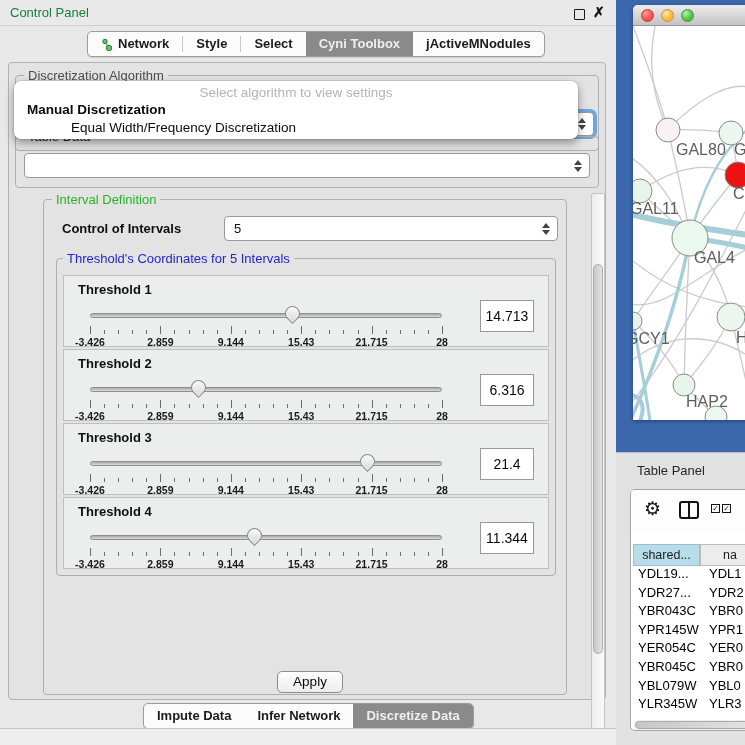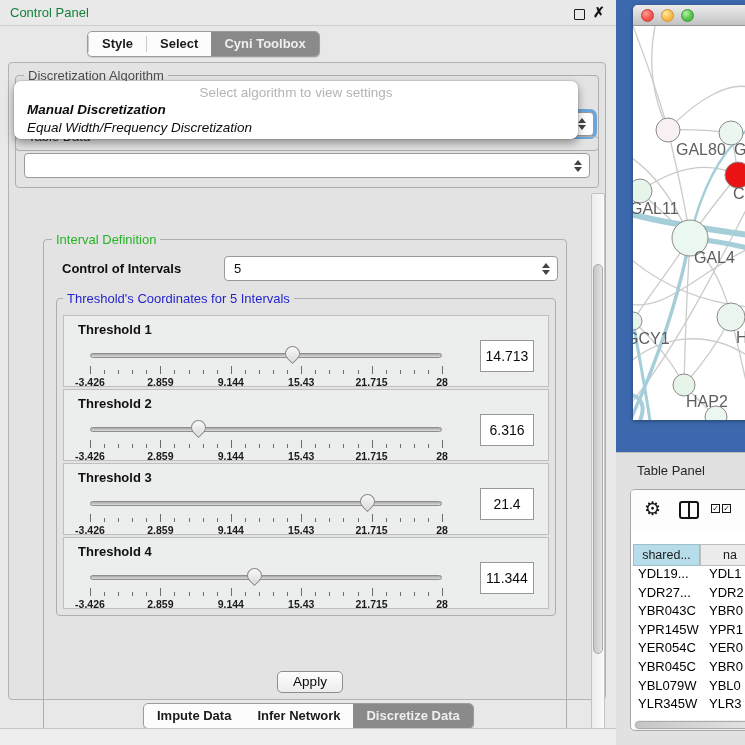--- a/index.html
+++ b/index.html
@@ -32,23 +32,23 @@
   .stepper { position:absolute; right:7px; top:50%; transform:translateY(-50%); display:flex; flex-direction:column; gap:2px; }
   .stepper .up { width:0; height:0; border-left:4px solid transparent; border-right:4px solid transparent; border-bottom:5px solid #444; }
   .stepper .dn { width:0; height:0; border-left:4px solid transparent; border-right:4px solid transparent; border-top:5px solid #444; }
 
   
   .algo-combo { left:286px; top:36px; width:292px; height:24px; box-shadow:0 0 0 3px #6ca6dd; }
 
   
   .popup { position:absolute; left:14px; top:81px; width:564px; height:58px; background:#fff; border-radius:7px; box-shadow:0 4px 10px rgba(0,0,0,.38), 0 0 0 1px rgba(0,0,0,.08); z-index:30; }
   .popup-placeholder { position:absolute; left:0; right:0; top:4px; text-align:center; font-size:13.5px; color:#b4b4b4; }
-  .popup-opt { position:absolute; left:13px; font-size:13.5px; color:#0c0c0c; white-space:nowrap;font-style:italic; }
+  .popup-opt { position:absolute; left:13px; font-size:13.5px; color:#0c0c0c; white-space:nowrap; }
   .popup-opt.first { top:21px; font-weight:bold; }
-  .popup-opt.second { top:39px; }
+  .popup-opt.second { top:39px;margin-left:44px; }
 
   
   .vscroll { position:absolute; background:linear-gradient(90deg,#ededed,#fafafa); border:1px solid #c3c3c3; border-radius:2px; }
   .vscroll .thumb, .hscroll .thumb { position:absolute; background:linear-gradient(90deg,#c6c6c6,#e3e3e3); border:1px solid #ababab; border-radius:6px; }
   .main-scroll { left:582px; top:130px; width:14px; height:560px; }
   .main-scroll .thumb { left:1px; width:10px; top:70px; height:390px; }
 
   
   .threshold-panel { position:absolute; left:6px; width:486px; height:72px; background:#eceded; border:1px solid #bfbfbf; }
   .th-label { position:absolute; left:14px; top:6px; font-size:13px; font-weight:bold; color:#101010; }
@@ -111,30 +111,41 @@
 <div class="screen">
 
   <section class="control-panel">
     <header class="cp-titlebar">
       <span class="cp-title">Control Panel</span>
       <span class="cp-float"></span>
       <span class="cp-close">✗</span>
     </header>
 
     <nav class="tabbar" id="topTabs">
+        <span class="tab">
+          <svg width="12" height="13">
+            <path d="M4 3.5 L8 10" stroke="#5aa85a" stroke-width="1.4"></path>
+            <circle cx="4" cy="3.5" r="2.2" fill="#63c063" stroke="#2e7d32"></circle>
+            <circle cx="8" cy="10" r="2.8" fill="#63c063" stroke="#2e7d32"></circle>
+          </svg>
+          <span>Network</span>
+        </span>
         <span class="sep"></span>
         <span class="tab">
           <span>Style</span>
         </span>
         <span class="sep"></span>
         <span class="tab">
           <span>Select</span>
         </span>
         <span class="tab selected">
           <span>Cyni Toolbox</span>
+        </span>
+        <span class="tab">
+          <span>jActiveMNodules</span>
         </span>
       </nav>
 
     <div class="outer-panel">
 
       <div class="groupbox" style="left:6px; top:12px; width:584px; height:76px;">
         <span class="group-label lbl-dark">Discretization Algorithm</span>
         <div class="combo algo-combo">
           <span class="stepper">
               <span class="up"></span>
@@ -148,21 +159,21 @@
         <div class="combo" style="left:8px; top:16px; width:566px; height:25px;">
           <span class="stepper">
               <span class="up"></span>
               <span class="dn"></span>
             </span>
         </div>
       </div>
 
       <div style="position:absolute; left:6px; top:128px; width:568px; height:476px;">
 
-        <div class="groupbox" style="left:28px; top:8px; width:524px; height:496px;margin-top:40px;">
+        <div class="groupbox" style="left:28px; top:8px; width:524px; height:496px;">
           <span class="group-label lbl-green">Interval Definition</span>
 
           <span style="position:absolute; left:18px; top:21px; font-size:13px; font-weight:bold; color:#0f0f0f;">Control of Intervals</span>
           <div class="combo" style="left:180px; top:16px; width:334px; height:25px;">
             <span>5</span>
             <span class="stepper">
                 <span class="up"></span>
                 <span class="dn"></span>
               </span>
           </div>

